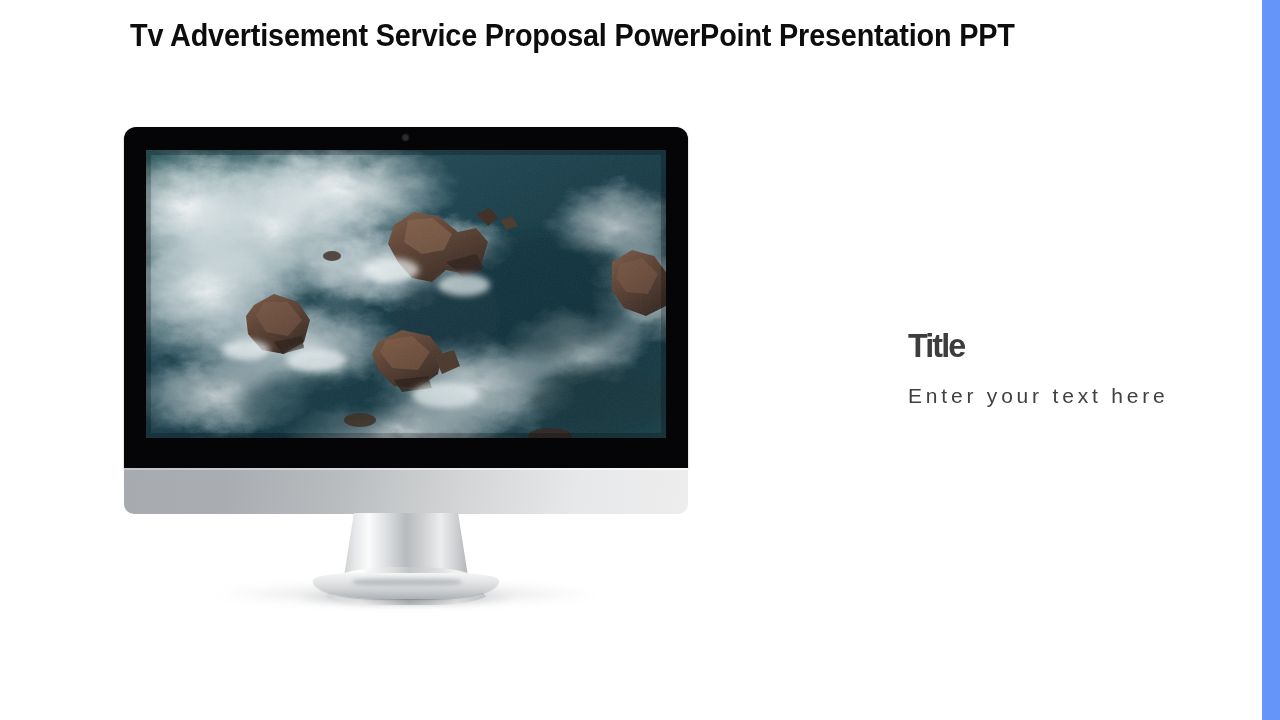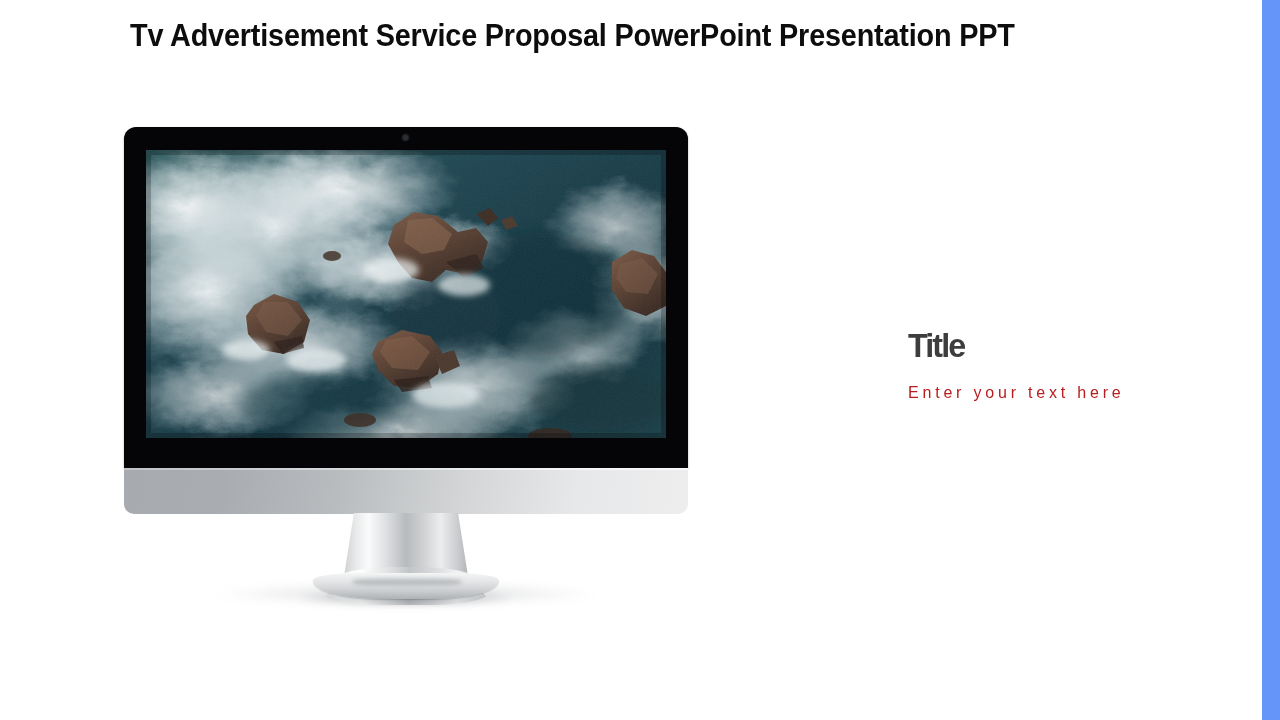--- a/index.html
+++ b/index.html
@@ -55,23 +55,23 @@
     font-weight: bold;
     color: #3d3d3d;
     letter-spacing: -2.0px;
     line-height: 1.05;
     transform: scaleX(0.95);
     transform-origin: left center;
   }
   .text-block .block-sub {
     margin-top: 20px;
     font-family: "Liberation Sans", sans-serif;
-    font-size: 16px;
+    font-size: 21px;
     font-weight: 400;
-    color: #b91c1c;
+    color: #404040;
     letter-spacing: 3.8px;
     white-space: nowrap;
   }
 
   
   .monitor {
     position: absolute;
     left: 124px;
     top: 127px;
     width: 564px;

